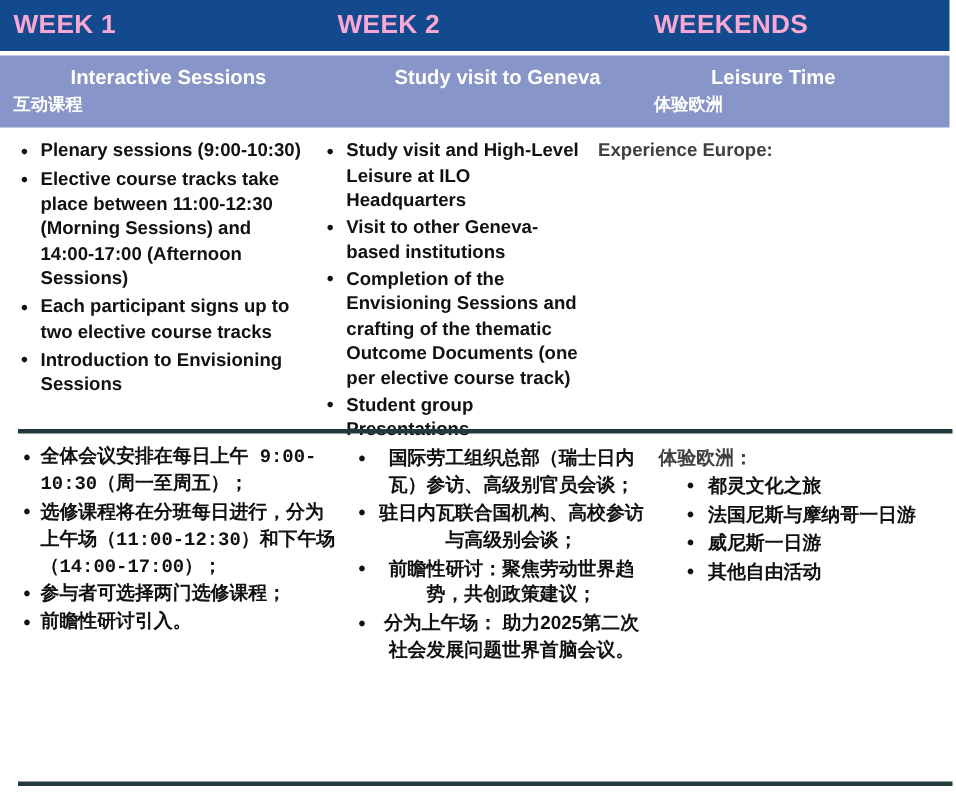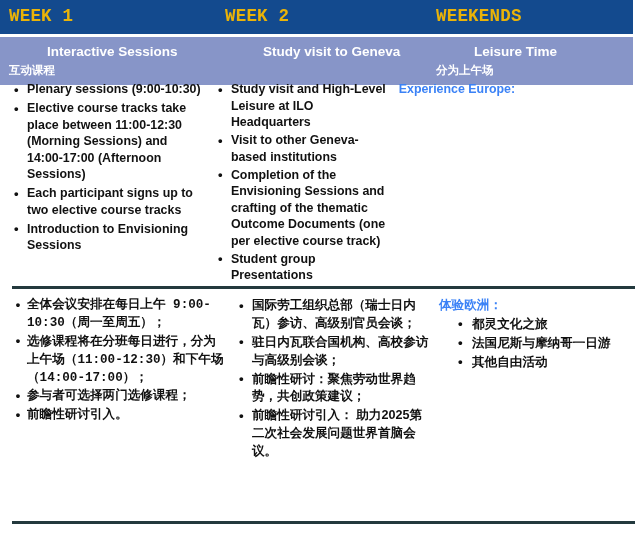--- a/index.html
+++ b/index.html
@@ -38,27 +38,26 @@
     position: relative;
     height: 100%;
     display: flex;
     align-items: center;
   }
   .header-cell.c1 { width: 212px; padding-left: 9px; }
   .header-cell.c2 { width: 213px; padding-left: 13px; }
   .header-cell.c3 { width: 208px; padding-left: 11px; }
 
   .header-title {
-    color: #eab308;
+    color: #f9a8d4;
     font-size: 17.5px;
     font-weight: bold;
     letter-spacing: 0.2px;
     white-space: nowrap;
     line-height: 1;
-    font-family: Liberation Mono, monospace;
   }
 
   
   .sub-bar {
     position: absolute;
     left: 0;
     top: 37px;
     width: 633px;
     height: 48px;
     background: #8795c8;
@@ -86,21 +85,21 @@
     font-weight: bold;
     white-space: nowrap;
     line-height: 1.45;
     margin-top: 1px;
   }
 
   
   .en-row {
     position: absolute;
     left: 0;
-    top: 81px;
+    top: 92px;
     width: 577px;
     height: 190px;
     display: flex;
     align-items: flex-end;
   }
   .en-cell { height: 100%; }
   .en-cell.c1 { width: 225px; padding-left: 13px; }
   .en-cell.c2 { width: 205px; padding-left: 13px; }
   .en-cell.c3 { width: 207px; padding-left: 9px; }
 
@@ -119,21 +118,21 @@
   .zh-row {
     position: absolute;
     left: 0;
     top: 297px;
     width: 637px;
     height: 215px;
     display: flex;
   }
   .zh-cell { height: 100%; }
   .zh-cell.c1 { width: 225px; padding-left: 13px; font-family: Liberation Mono, monospace; }
-  .zh-cell.c2 { width: 205px; padding-left: 13px; }
+  .zh-cell.c2 { width: 205px; padding-left: 13px; text-align: center; }
   .zh-cell.c3 { width: 207px; padding-left: 9px; }
 
   
   ul.bullets {
     list-style: none;
     margin: 0;
     padding: 0;
   }
   ul.bullets > li {
     position: relative;
@@ -163,21 +162,21 @@
     font-size: 12.6px;
     line-height: 1.42;
     margin-bottom: 1px;
     font-weight: bold;
   }
 
   
   .lead-label {
     font-size: 12.4px;
     line-height: 1.33;
-    color: #3b82f6;
+    color: #404040;
     font-weight: bold;
     margin-bottom: 1px;
   }
   .lead-label.zh { font-size: 12.6px; line-height: 1.42; }
 
   ul.bullets.indented {
     padding-left: 18px;
   }
   ul.bullets.indented > li {
     padding-left: 15px;
@@ -203,21 +202,21 @@
   <div class="sub-bar">
     <div class="sub-cell c1">
       <div class="sub-title-en">Interactive Sessions</div>
       <div class="sub-title-zh">互动课程</div>
     </div>
     <div class="sub-cell c2">
       <div class="sub-title-en">Study visit to Geneva</div>
     </div>
     <div class="sub-cell c3">
       <div class="sub-title-en">Leisure Time</div>
-      <div class="sub-title-zh">分为上午场</div>
+      <div class="sub-title-zh">体验欧洲</div>
     </div>
   </div>
 
   <div class="en-row">
 
     <div class="en-cell c1">
       <ul class="bullets en-list">
         <li>Plenary sessions (9:00-10:30)</li>
         <li>Elective course tracks take place between 11:00-12:30 (Morning Sessions) and  14:00-17:00 (Afternoon Sessions)</li>
         <li>Each participant signs up to two elective course tracks</li>
@@ -251,29 +250,30 @@
         <li>参与者可选择两门选修课程；</li>
         <li>前瞻性研讨引入。</li>
       </ul>
     </div>
 
     <div class="zh-cell c2">
       <ul class="bullets zh-list">
         <li>国际劳工组织总部（瑞士日内瓦）参访、高级别官员会谈；</li>
         <li>驻日内瓦联合国机构、高校参访与高级别会谈；</li>
         <li>前瞻性研讨：聚焦劳动世界趋势，共创政策建议；</li>
-        <li>前瞻性研讨引入： 助力2025第二次社会发展问题世界首脑会议。</li>
+        <li>分为上午场： 助力2025第二次社会发展问题世界首脑会议。</li>
       </ul>
     </div>
 
     <div class="zh-cell c3">
       <div class="lead-label zh">体验欧洲：</div>
       <ul class="bullets zh-list indented">
         <li>都灵文化之旅</li>
         <li>法国尼斯与摩纳哥一日游</li>
+        <li>威尼斯一日游</li>
         <li>其他自由活动</li>
       </ul>
     </div>
 
   </div>
 
   <div class="divider bottom"></div>
 
 </div>
 

